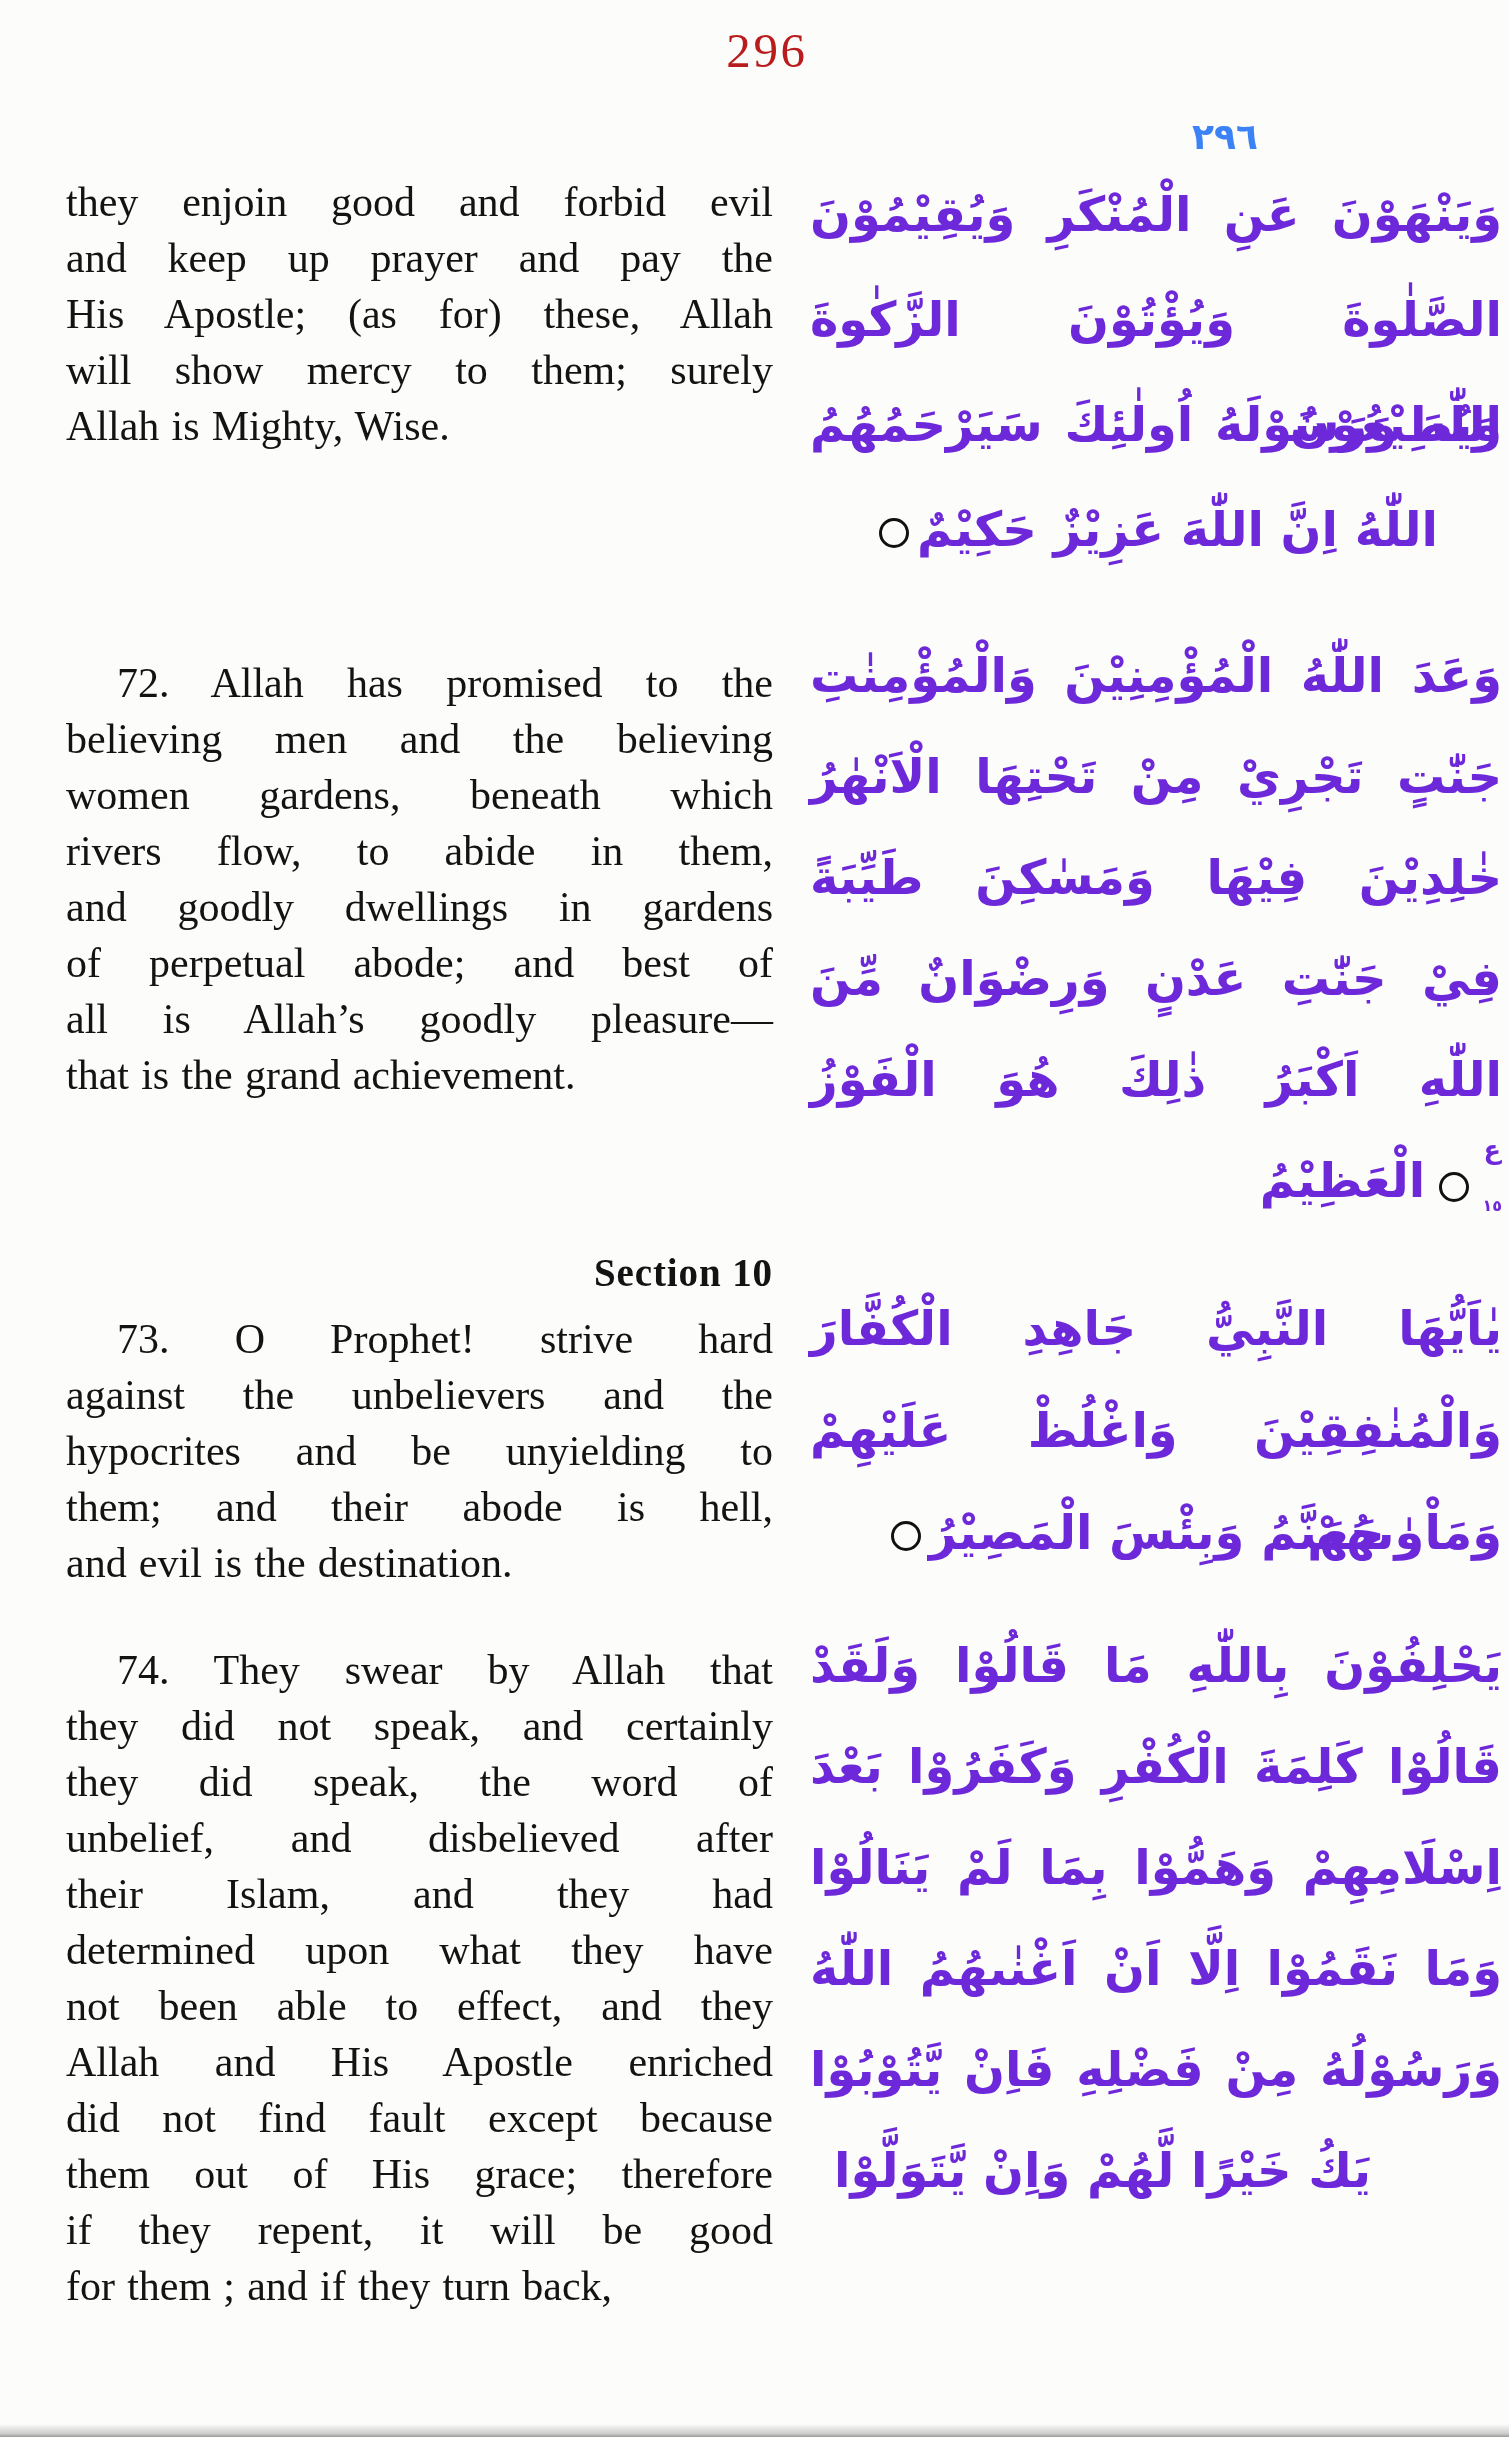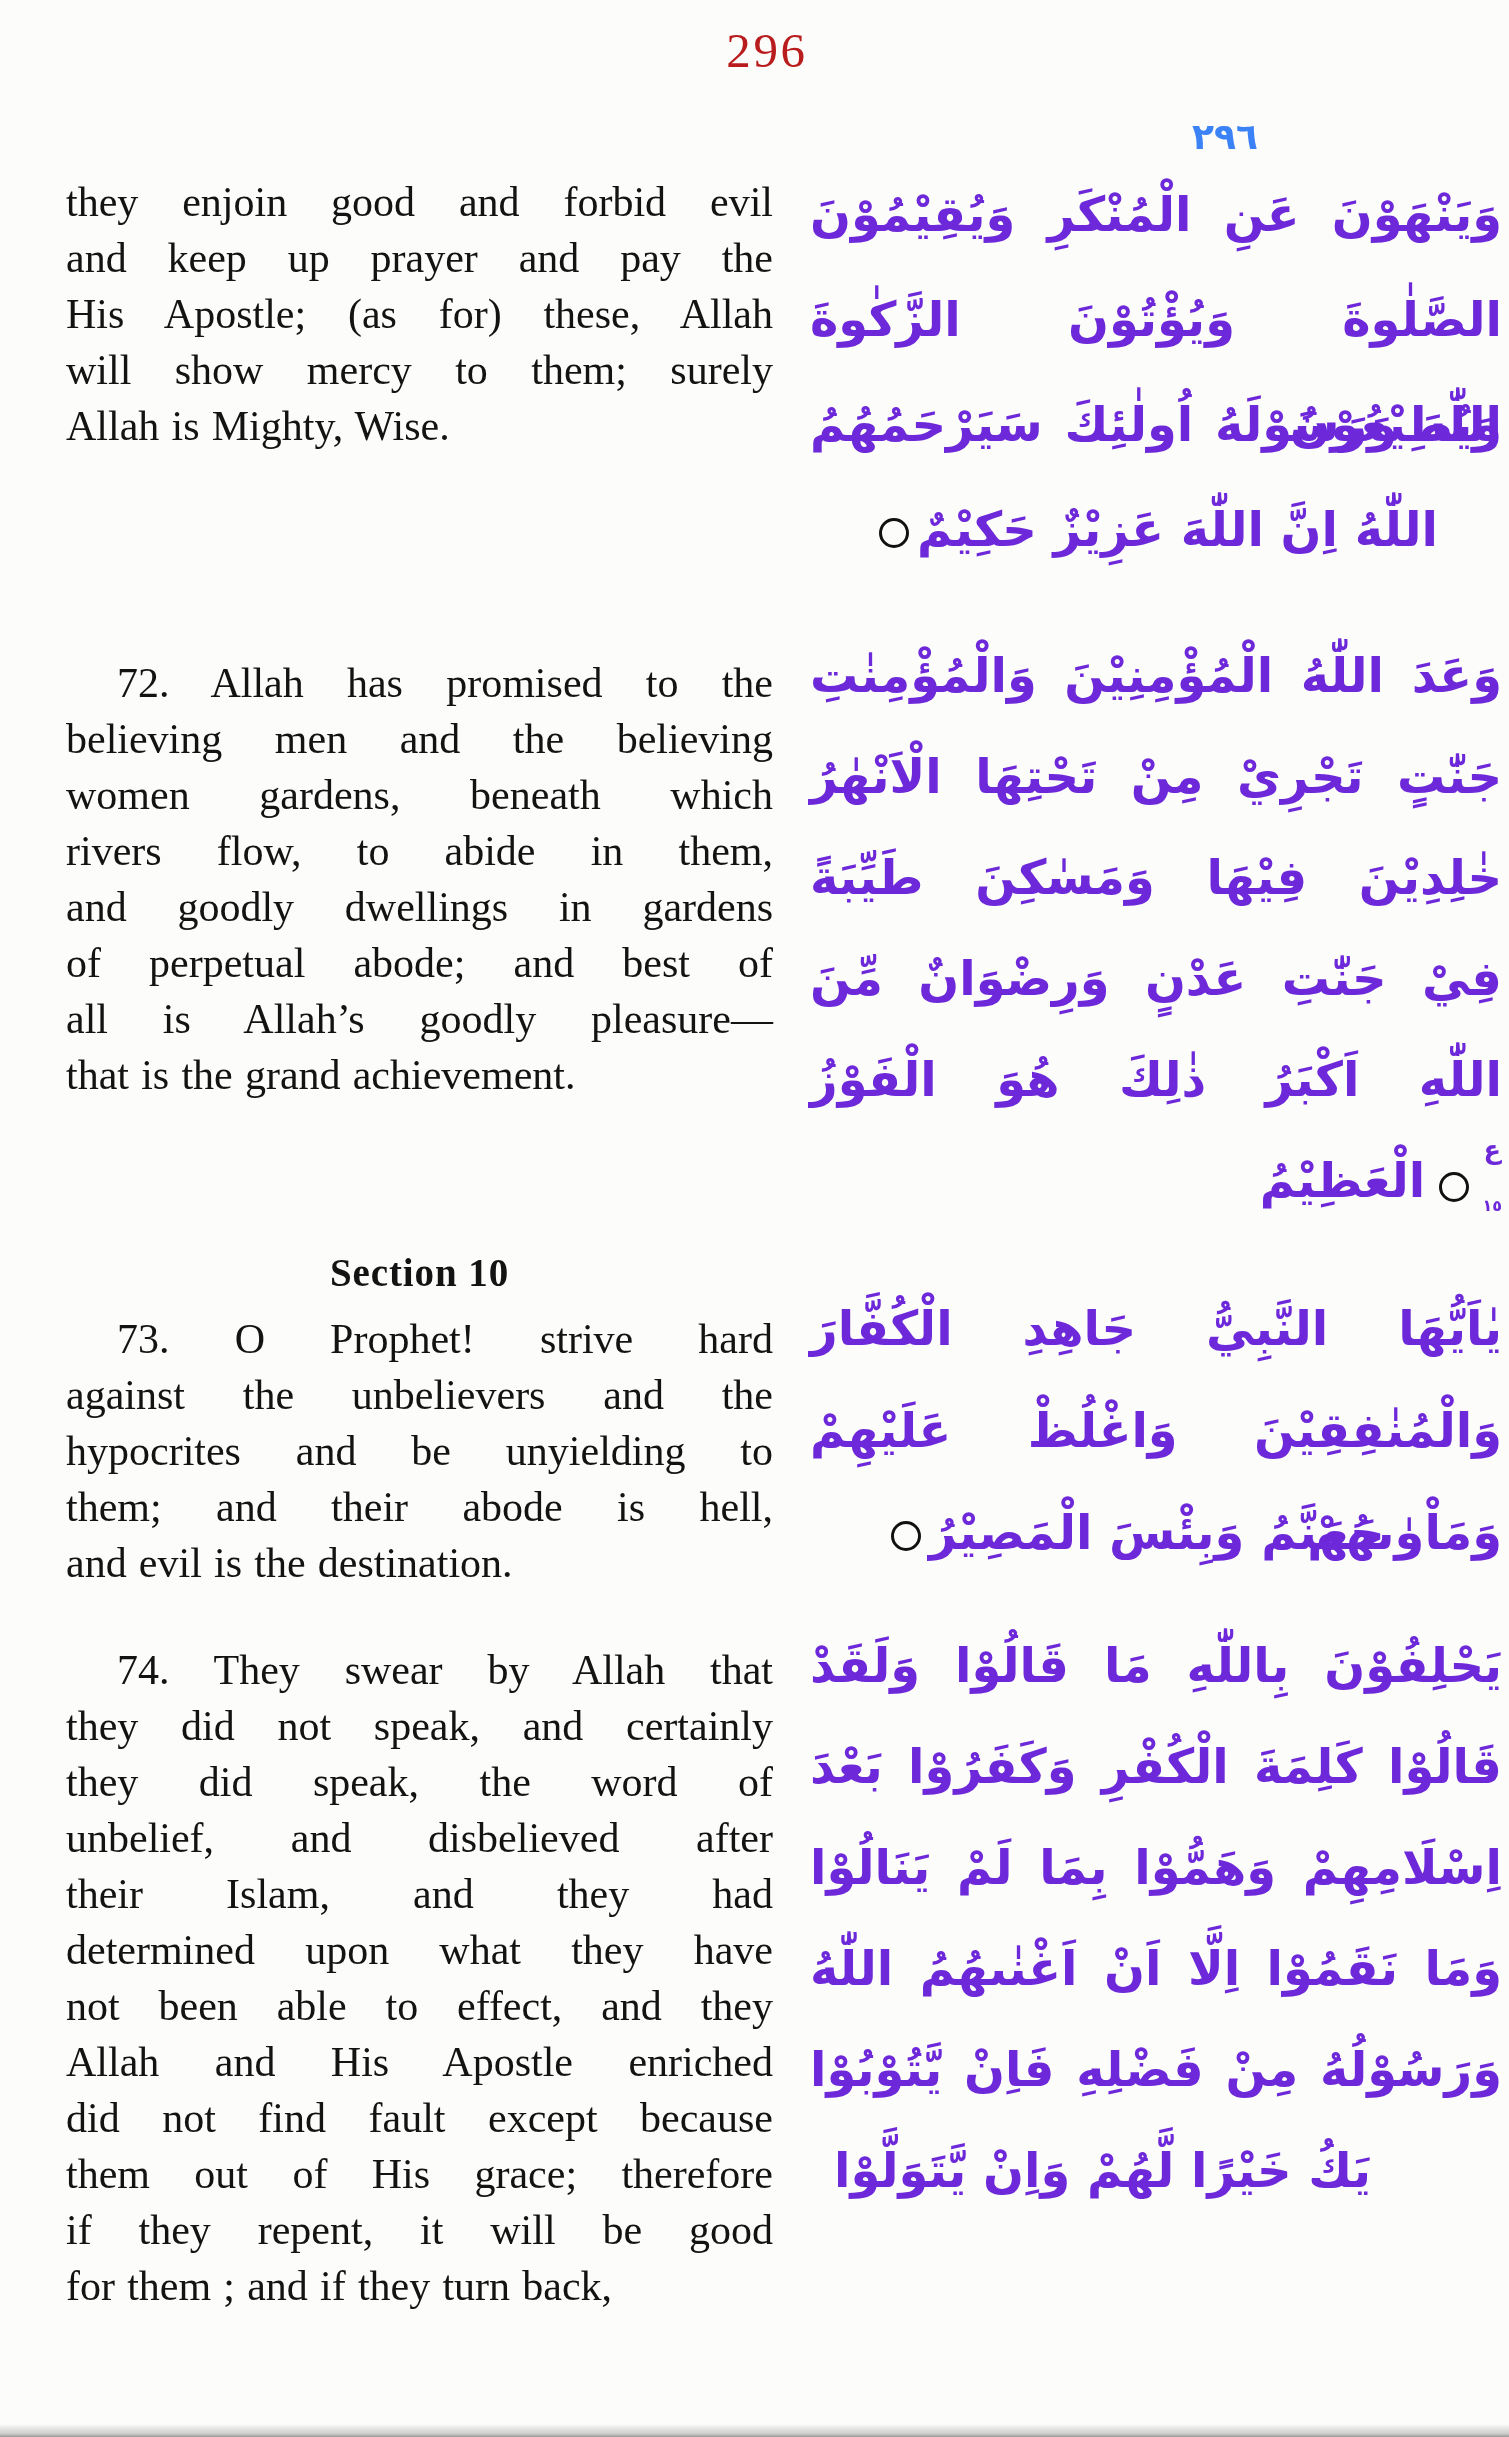--- a/index.html
+++ b/index.html
@@ -33,21 +33,21 @@
     word-spacing:1.7px;
   }
   .eng .line:last-child{text-align-last:left;}
   .eng.indented .line:first-child{text-indent:51px;}
   .p71{top:174px;}
   .p72{top:655px;}
   .p73{top:1311px;}
   .p74{top:1642px;}
   .section-heading{
     position:absolute;left:66px;width:707px;top:1250px;
-    font-size:39px;font-weight:bold;text-align:center;
+    font-size:39px;font-weight:bold;text-align:right;
     letter-spacing:0.9px;
   }
   
   .arab{
     position:absolute;left:810px;width:692px;
     font-family:"DejaVu Sans",sans-serif;
     color:#6d28d9;
     font-weight:bold;
   }
   .g1{top:162px;}

